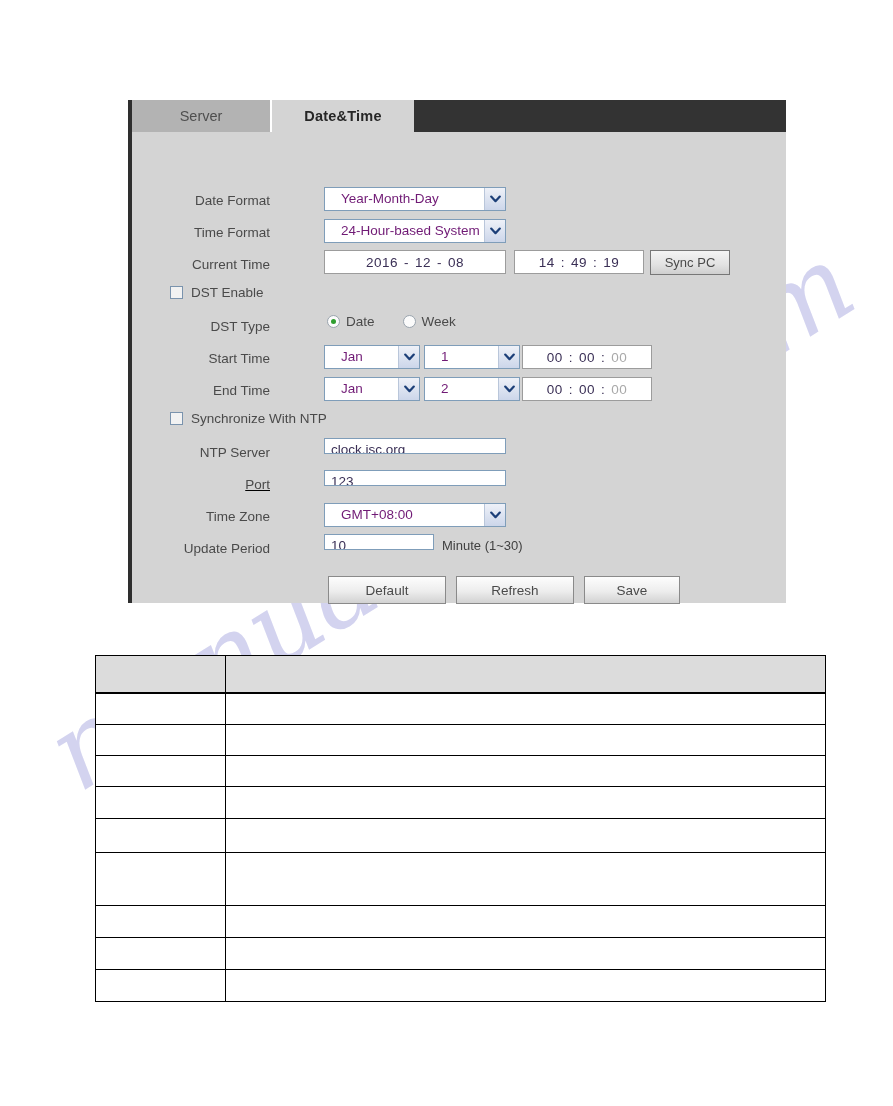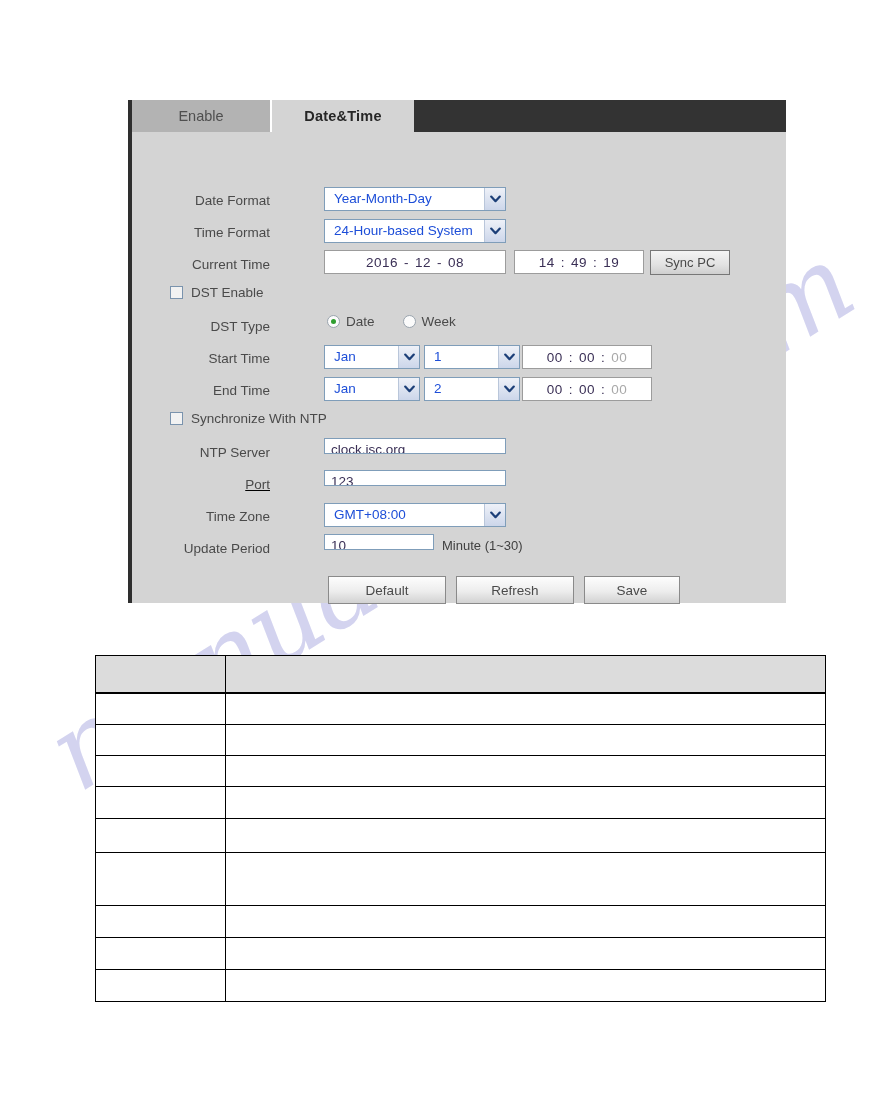--- a/index.html
+++ b/index.html
@@ -134,22 +134,22 @@
     background: #ffffff;
     border: 1px solid #7f9db9;
     box-sizing: border-box;
     display: flex;
     align-items: stretch;
     font-size: 13.5px;
   }
   .select .sel-text {
     flex: 1;
     line-height: 22px;
-    padding-left: 9px;
-    color: #1d4ed8;
+    padding-left: 16px;
+    color: #701a75;
     white-space: nowrap;
     overflow: hidden;
     user-select: none;
   }
   .select .sel-arrow {
     width: 20px;
     background: linear-gradient(to bottom, #eef1f8 0%, #ccd6ea 100%);
     border-left: 1px solid #b9c6da;
     display: flex;
     align-items: center;
@@ -275,21 +275,21 @@
 <body>
 
 <div id="watermark">
   <div class="wm-text">manualshive.com</div>
 </div>
 
 <div id="panel">
 
   <div class="tabbar">
     <div class="tab inactive">
-      <span>Enable</span>
+      <span>Server</span>
     </div>
     <div class="tab active">
       <span>Date&amp;Time</span>
     </div>
   </div>
 
   <div class="form">
 
     <div class="row" style="top:55px;">
       <div class="label">Date Format</div>

